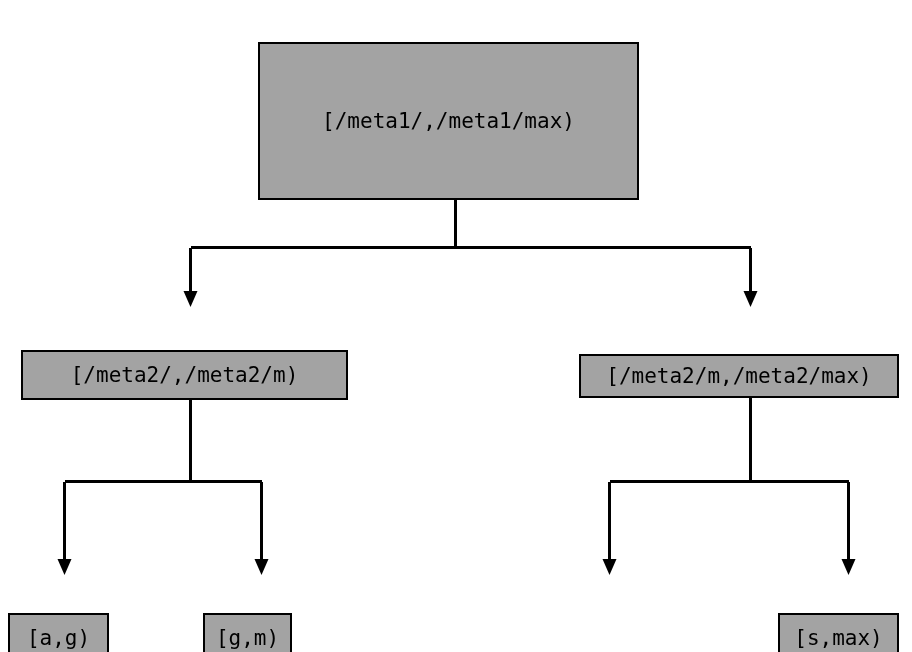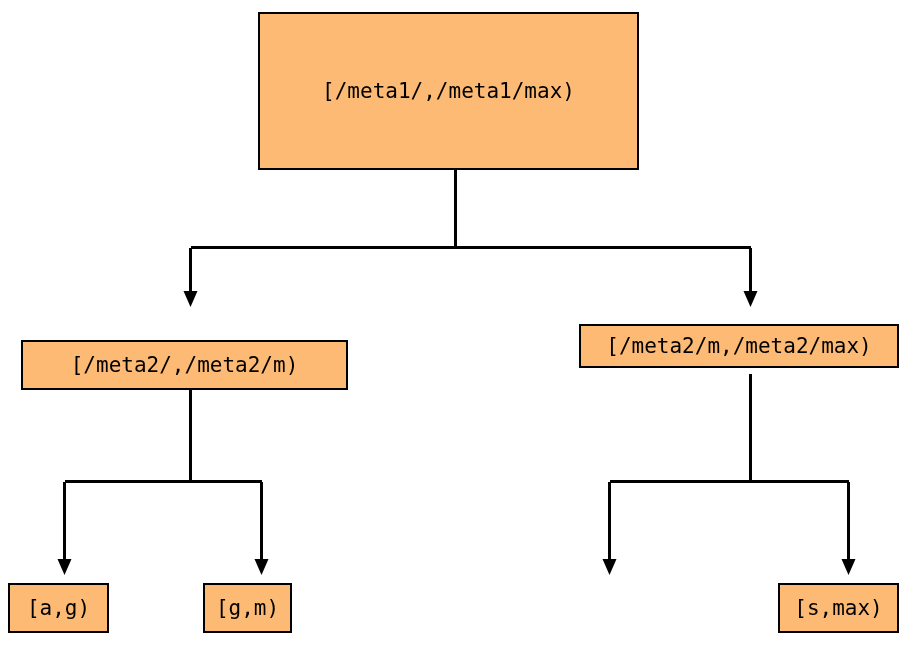--- a/index.html
+++ b/index.html
@@ -12,38 +12,39 @@
     width: 912px;
     height: 652px;
     background: #ffffff;
     overflow: hidden;
     font-family: "DejaVu Sans Mono", "Liberation Mono", monospace;
   }
   .node {
     position: absolute;
     box-sizing: border-box;
     border: 2px solid #000000;
-    background: #fdba74;
+    background: #a3a3a3;
     display: flex;
     align-items: center;
     justify-content: center;
     color: #000000;
     white-space: pre;
     line-height: 1;
+    margin-top: 30px;
   }
   .node-root {
     left: 258px;
     top: 12px;
     width: 381px;
     height: 158px;
     font-size: 21px;
   }
   .node-mid-left {
     left: 21px;
-    top: 340px;
+    top: 320px;
     width: 327px;
     height: 50px;
     font-size: 21px;
   }
   .node-mid-right {
     left: 579px;
     top: 324px;
     width: 320px;
     height: 44px;
     font-size: 21px;

